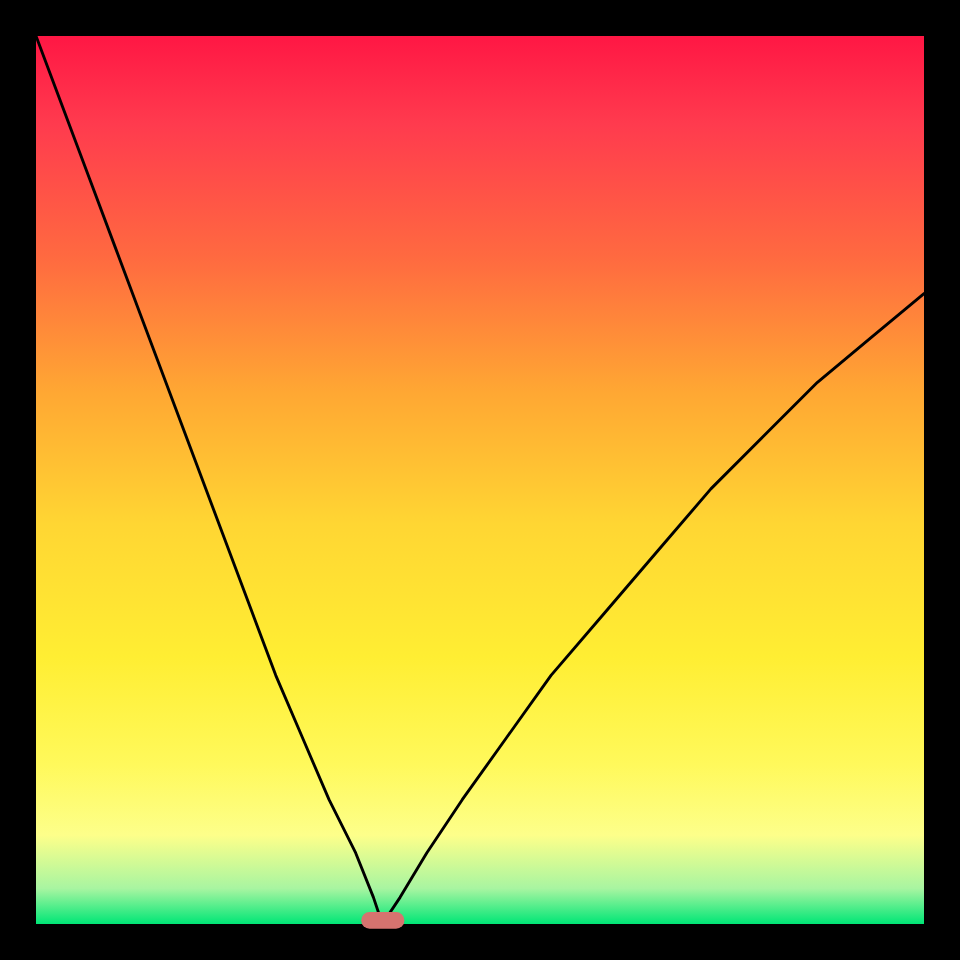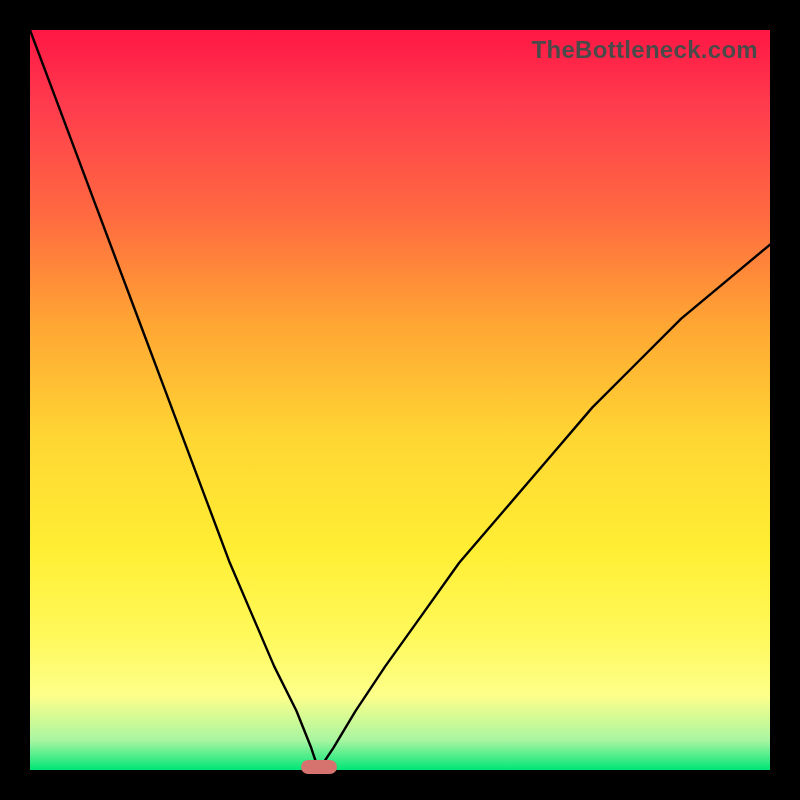--- a/index.html
+++ b/index.html
@@ -59,21 +59,20 @@
     background: #d6736f;
     border-radius: 7px;
   }
   .sr { position: absolute; width:0; height:0; overflow:hidden; }
 </style>
 </head>
 <body>
 
 <div class="frame">
   <div class="plot-area">
-    <div class="watermark">TheBottleneck.com</div>
     <svg class="curve" viewBox="0 0 740 740" preserveAspectRatio="none">
       <path d="M 0.0 0.0 L 22.2 59.2 L 44.4 118.4 L 66.6 177.6 L 88.8 236.8 L 111.0 296.0 L 133.2 355.2 L 155.4 414.4 L 177.6 473.6 L 199.8 532.8 L 222.0 584.6 L 244.2 636.4 L 266.4 680.8 L 281.2 717.8 L 288.6 740.0 M 288.6 740.0 L 303.4 717.8 L 325.6 680.8 L 355.2 636.4 L 392.2 584.6 L 429.2 532.8 L 473.6 481.0 L 518.0 429.2 L 562.4 377.4 L 606.8 333.0 L 651.2 288.6 L 695.6 251.6 L 740.0 214.6" stroke="#000000"></path>
     </svg>
     <div class="marker" style="left: 270.6px; top: 730px; background: rgb(214, 115, 111);"></div>
   </div>
 </div>
 
 <span class="sr">line</span>
 
 </body></html>

